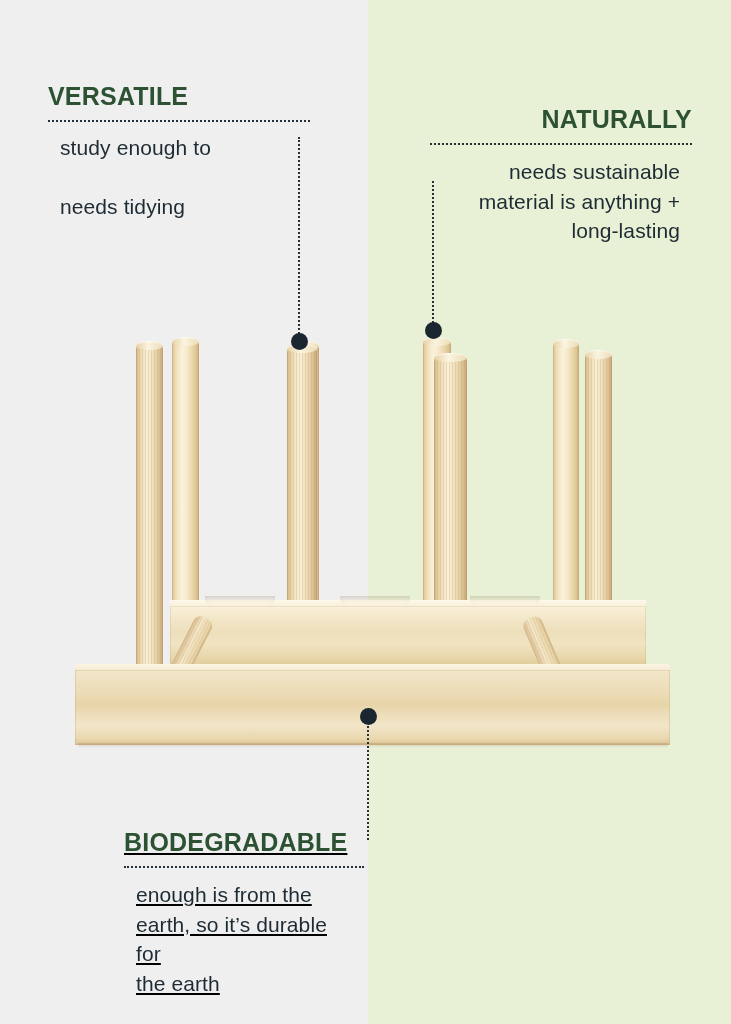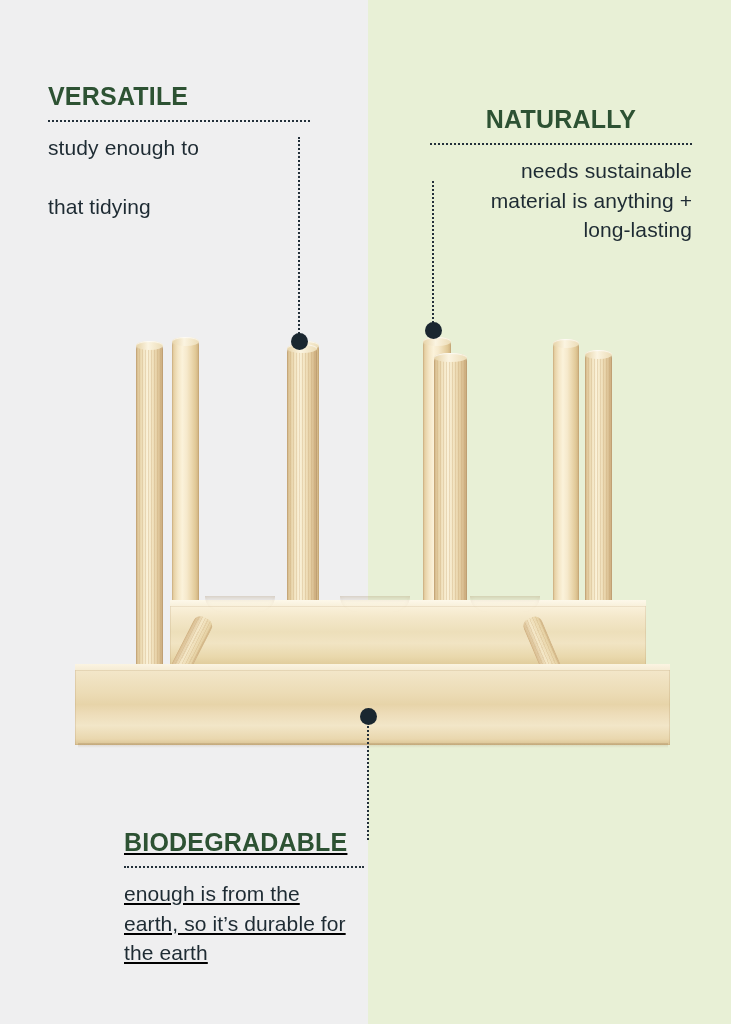--- a/index.html
+++ b/index.html
@@ -12,33 +12,33 @@
   #bg-left{position:absolute;left:0;top:0;width:368px;height:1024px;background:#efeff0;}
   #bg-right{position:absolute;left:368px;top:0;width:363px;height:1024px;background:#e8f0d6;}
 
   
   .callout{position:absolute;}
   .callout-title{
     color:#2d5233;font-weight:bold;letter-spacing:.2px;
     font-size:25px;line-height:29px;margin:0;
   }
   .callout-body{
-    color:#1e2b33;font-size:21px;line-height:29.5px;margin:0;
+    color:#1e2b33;font-size:21px;line-height:29.5px;margin:12px;
     letter-spacing:.1px;
   }
   .rule-h{
     height:0;border-top:2.6px dotted #23303a;
     margin:9px 0 11px 0;
   }
 
   #callout-versatile{left:48px;top:82px;width:262px;}
   #callout-versatile .callout-body{margin-top:2px;}
 
   #callout-bamboo{left:430px;top:104px;width:262px;text-align:right;}
-  #callout-bamboo .callout-title{line-height:30px;text-align:center;}
+  #callout-bamboo .callout-title{line-height:30px;}
 
   #callout-biodegradable{left:124px;top:828px;width:240px;text-decoration:underline;}
 
   
   .leader-v{
     position:absolute;width:0;
     border-left:2.6px dotted #23303a;
   }
   .leader-dot{
     position:absolute;background:#1a2730;border-radius:50%;
@@ -169,21 +169,21 @@
 
 <div class="leader-v" id="leader-biodegradable"></div>
 <div class="leader-dot" id="dot-biodegradable"></div>
 
 <div class="callout" id="callout-versatile">
   <p class="callout-title">VERSATILE</p>
   <div class="rule-h"></div>
   <p class="callout-body">
     <span>study enough to</span><br>
     <br>
-    <span>that tidying</span>
+    <span>needs tidying</span>
   </p>
 </div>
 
 <div class="callout" id="callout-bamboo">
   <p class="callout-title">
     <span>NATURALLY</span><br>
   </p>
   <div class="rule-h"></div>
   <p class="callout-body">
     <span>needs sustainable</span><br>

